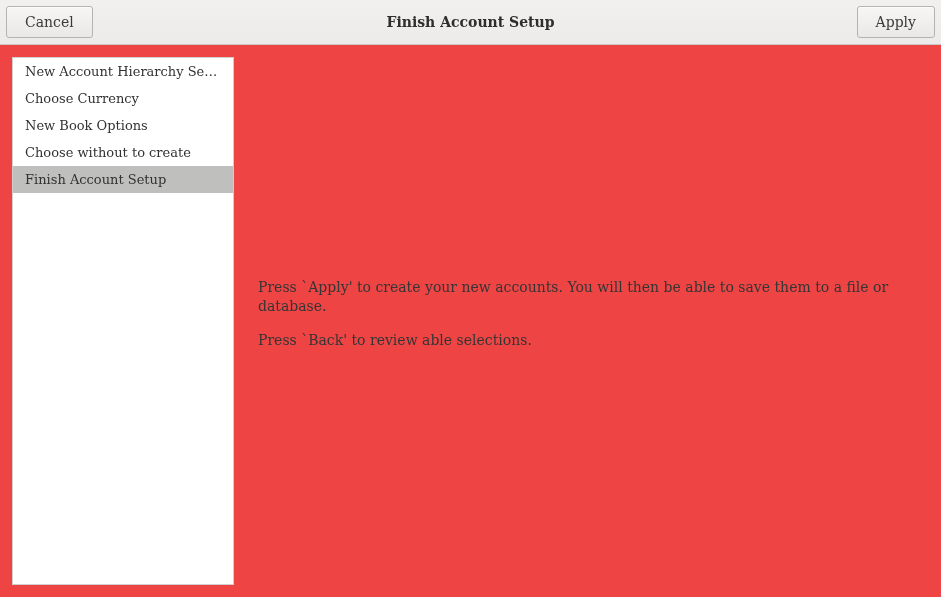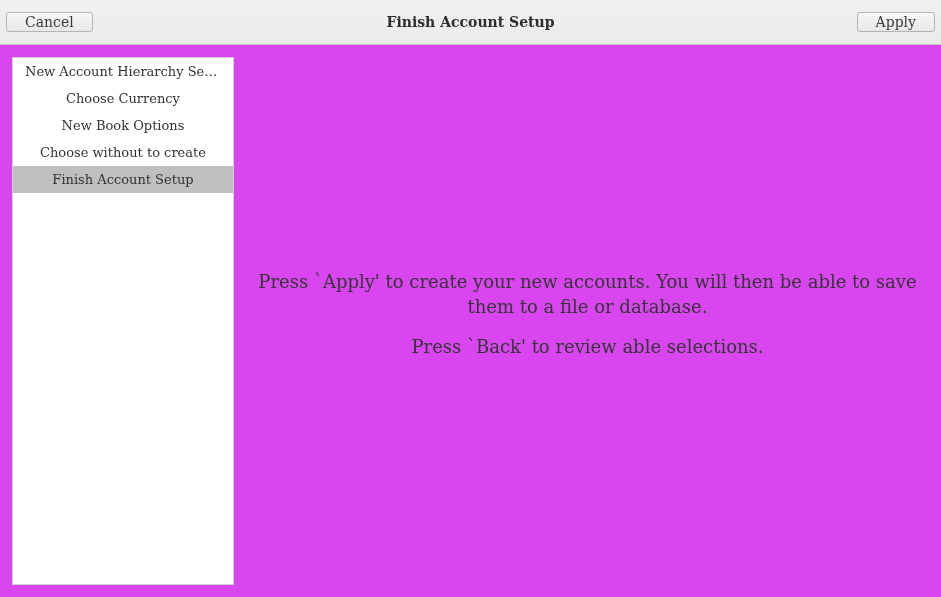--- a/index.html
+++ b/index.html
@@ -43,35 +43,34 @@
     font-size: 14px;
     color: #2e2e2e;
   }
   .header-right {
     margin-left: auto;
   }
   .btn {
     background: linear-gradient(#f7f6f5, #e9e8e6);
     border: 1px solid #b4b3b1;
     border-radius: 3px;
-    height: 20px;
+    height: 32px;
     padding: 0 18px;
     font-family: inherit;
     font-size: 14px;
     color: #3a3a3a;
     cursor: pointer;
     box-shadow: 0 1px 0 rgba(255,255,255,0.6) inset;
   }
   .body-area {
     flex: 1;
     display: flex;
     padding: 12px 0 12px 12px;
     box-sizing: border-box;
-    background: #d946ef;
-    text-align: center;
+    background: #ef4444;
   }
   .sidebar {
     width: 222px;
     background: #ffffff;
     border: 1px solid #d0cfcd;
     box-sizing: border-box;
     overflow: hidden;
   }
   .step-item {
     height: 27px;
@@ -88,21 +87,21 @@
   }
   .content-pane {
     flex: 1;
     display: flex;
     flex-direction: column;
     justify-content: center;
     padding: 0 24px;
     box-sizing: border-box;
   }
   .content-text {
-    font-size: 18px;
+    font-size: 14px;
     color: #353535;
     line-height: 1.4;
   }
   .content-text p {
     margin: 0 0 14px 0;
   }
 </style>
 </head>
 <body>
 

